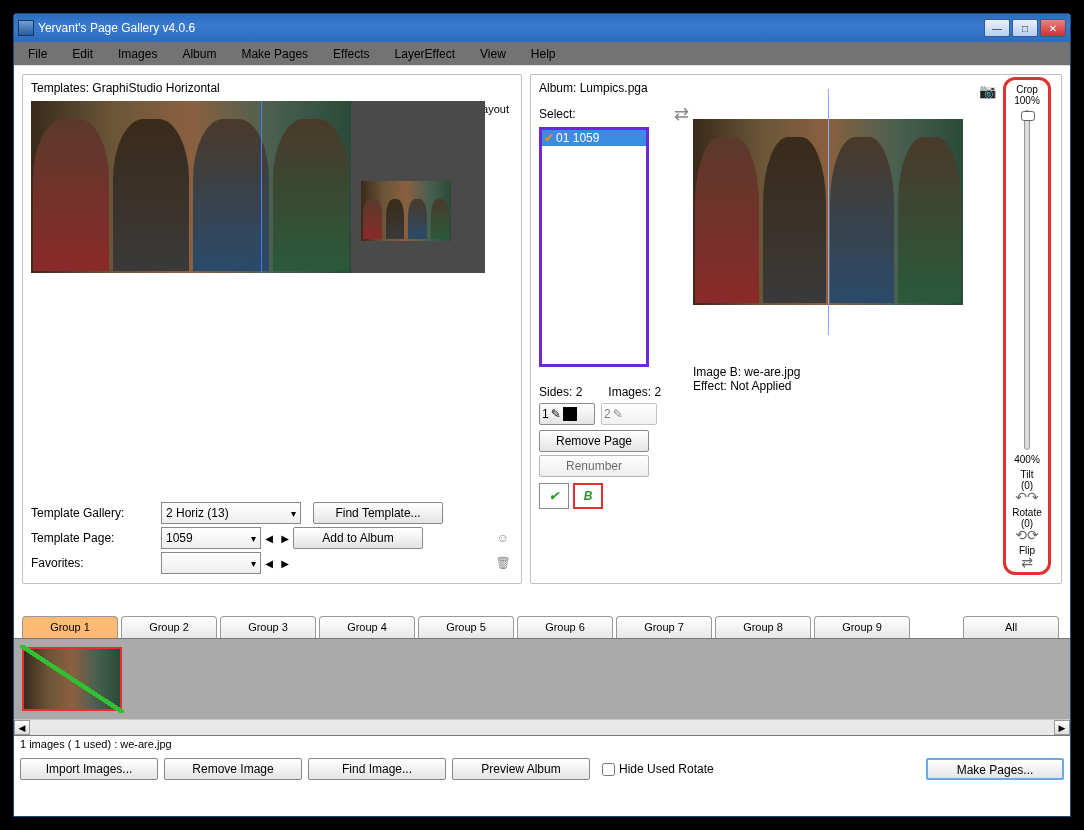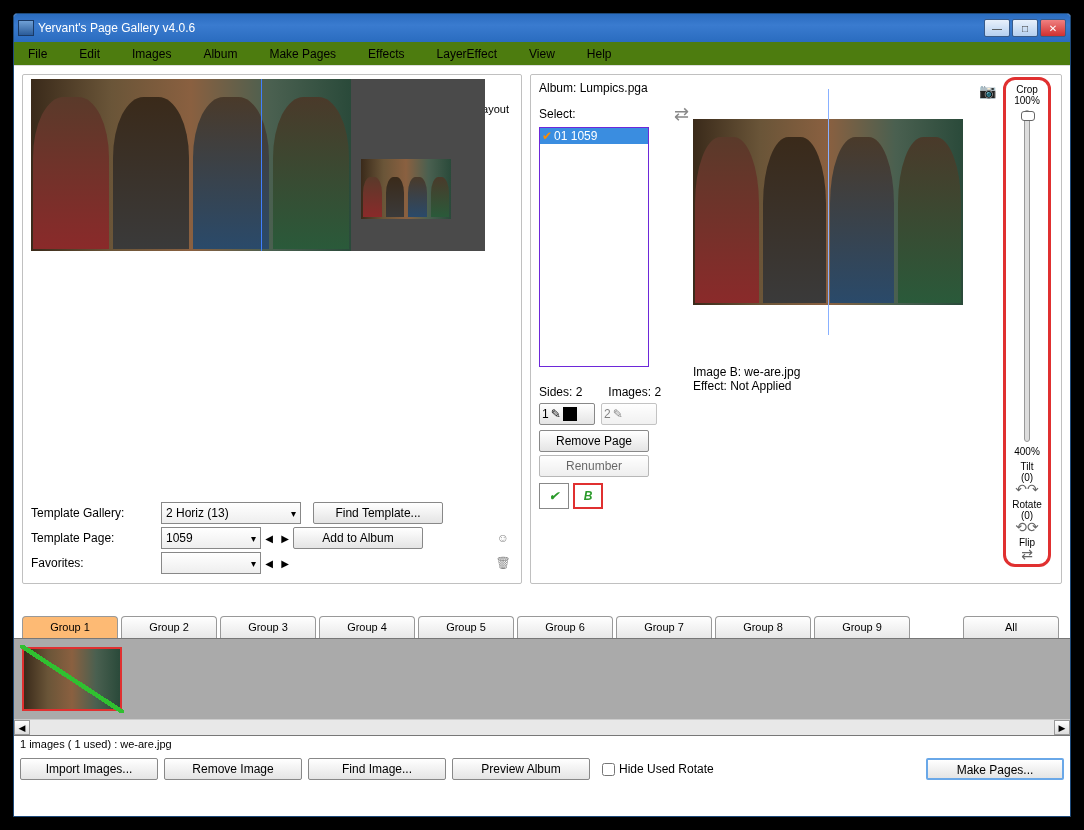--- a/index.html
+++ b/index.html
@@ -5,21 +5,21 @@
 * { box-sizing: border-box; margin: 0; padding: 0; font-family: "Segoe UI", Tahoma, sans-serif; font-size: 12px; }
 body { background: #000; display: flex; align-items: center; justify-content: center; width: 1084px; height: 830px; }
 .window { width: 1058px; height: 804px; background: #fff; border: 1px solid #1e4a7a; border-radius: 4px 4px 0 0; overflow: hidden; position: relative; }
 .titlebar { height: 28px; background: linear-gradient(#2a6cbf, #3a7bcf 40%, #2a6cbf); display: flex; align-items: center; padding: 0 4px; color: #fff; }
 .titlebar .app-icon { width: 16px; height: 16px; background: linear-gradient(#6fa0d6,#2a5b99); border: 1px solid #1a3a66; margin-right: 4px; }
 .titlebar .title { flex: 1; font-weight: normal; }
 .win-controls { display: flex; gap: 2px; }
 .win-btn { width: 26px; height: 18px; border: 1px solid #385b8a; border-radius: 2px; background: linear-gradient(#e8f0fb,#b5d0f0); display: flex; align-items: center; justify-content: center; font-size: 10px; color: #333; }
 .win-btn.close { background: linear-gradient(#f08080,#d03030); color: #fff; }
 
-.menubar { height: 24px; background: #4d7c0f; border-bottom: 1px solid #ddd; display: flex; align-items: center; padding: 0 6px; gap: 16px; }
+.menubar { height: 24px; background: #737373; border-bottom: 1px solid #ddd; display: flex; align-items: center; padding: 0 6px; gap: 9px; }
 .menu-item { padding: 3px 8px; cursor: default; }
 
 .workspace { display: flex; padding: 8px; gap: 8px; height: 550px; }
 .panel { border: 1px solid #c0c0c0; border-radius: 2px; background: #fff; padding: 4px 8px; position: relative; }
 .left-panel { width: 500px; height: 510px; }
 .right-panel { flex: 1; height: 510px; display: flex; }
 
 .panel-label { font-size: 12px; margin: 2px 0 6px 0; }
 .layout-label { position: absolute; top: 28px; right: 12px; font-size: 11px; }
 
@@ -37,34 +37,34 @@
 select, .combo { height: 22px; border: 1px solid #888; background: linear-gradient(#fff,#eee); padding: 0 4px; }
 .combo { width: 140px; display:flex; align-items:center; justify-content:space-between;}
 .combo:after{content:"▾"; font-size:10px;}
 .spin-btn { width: 16px; height: 20px; display: flex; align-items: center; justify-content: center; cursor: pointer; font-size:10px;}
 .btn { height: 22px; border: 1px solid #888; background: linear-gradient(#fff,#e4e4e4); border-radius: 2px; padding: 0 12px; cursor: pointer; text-align:center; line-height:20px;}
 .wide-btn { width: 130px; }
 .icon-btn { width: 20px; height: 20px; display:flex; align-items:center; justify-content:center; color:#888;}
 
 .album-left { width: 150px; display:flex; flex-direction:column; }
 .select-row{display:flex;align-items:center;gap:6px;margin:2px 0;}
-.listbox { width: 110px; height: 240px; border: 1px solid #6d28d9; background: #fff; }
+.listbox { width: 110px; height: 240px; border: 3px solid #6d28d9; background: #fff; }
 .list-item-sel { background: #3a8de0; color: #fff; padding: 1px 2px; font-size:11px;}
 .list-item-sel .chk{color:#ff8c00; margin-right:2px;}
 .album-preview { width: 270px; height: 186px; background: linear-gradient(90deg,#3a2a1a,#6a5538,#8a6040,#4a6050,#2a4a3a); position: relative; margin-top:40px;}
 .album-divider { position:absolute; left:50%; top:-30px; bottom:-30px; width:1px; background:#88b0ff;}
 .info-block{font-size:11px; margin-top:60px;}
 .camera-icon{position:absolute; top:4px; right:2px; color:#888; font-size:14px;}
 
 .drop-boxes{display:flex; gap:4px; margin-top:6px;}
 .drop-box{width:30px;height:26px;border:1px solid #888;display:flex;align-items:center;justify-content:center;font-weight:bold;font-style:italic;font-size:16px;}
 .drop-a{background:#fff;color:#2a9a2a;}
 .drop-b{background:#fff;color:#2a9a2a;border:2px solid #e03030;}
 
-.crop-panel{width:48px; border:3px solid #e03030; border-radius:12px; margin:-2px 2px 12px 4px; display:flex;flex-direction:column;align-items:center; padding:4px 0;}
+.crop-panel{width:48px; border:3px solid #e03030; border-radius:12px; margin:-2px 2px 4px 4px; display:flex;flex-direction:column;align-items:center; padding:4px 0;}
 .crop-panel .lab{font-size:10px; text-align:center;}
 .slider-track{width:6px;flex:1;background:#ddd;border:1px solid #999;border-radius:3px;position:relative;margin:4px 0;min-height:200px;}
 .slider-thumb{position:absolute;top:0;left:-4px;width:14px;height:10px;background:#fff;border:1px solid #666;border-radius:3px;}
 .rot-icons{font-size:14px;color:#666;line-height:12px;text-align:center;}
 
 .tabs{display:flex;margin:0 8px;}
 .tab{flex:0 0 96px;height:22px;border:1px solid #999;border-bottom:none;border-radius:4px 4px 0 0;background:linear-gradient(#fff,#e8e8e8);text-align:center;line-height:20px;margin-right:3px;font-size:11px;}
 .tab.active{background:#fdba74;}
 .tab.all{margin-left:auto;}
 
@@ -108,20 +108,21 @@
     <div class="menu-item">Make Pages</div>
     <div class="menu-item">Effects</div>
     <div class="menu-item">LayerEffect</div>
     <div class="menu-item">View</div>
     <div class="menu-item">Help</div>
   </div>
 
   <div class="workspace">
 
     <div class="panel left-panel">
+      <div class="panel-label">Templates:  GraphiStudio Horizontal</div>
       <div class="layout-label">Layout</div>
       <div class="template-preview">
         <div class="photo-large">
             <div class="people">
               <span class="p1"></span>
               <span class="p2"></span>
               <span class="p3"></span>
               <span class="p4"></span>
             </div>
           </div>

